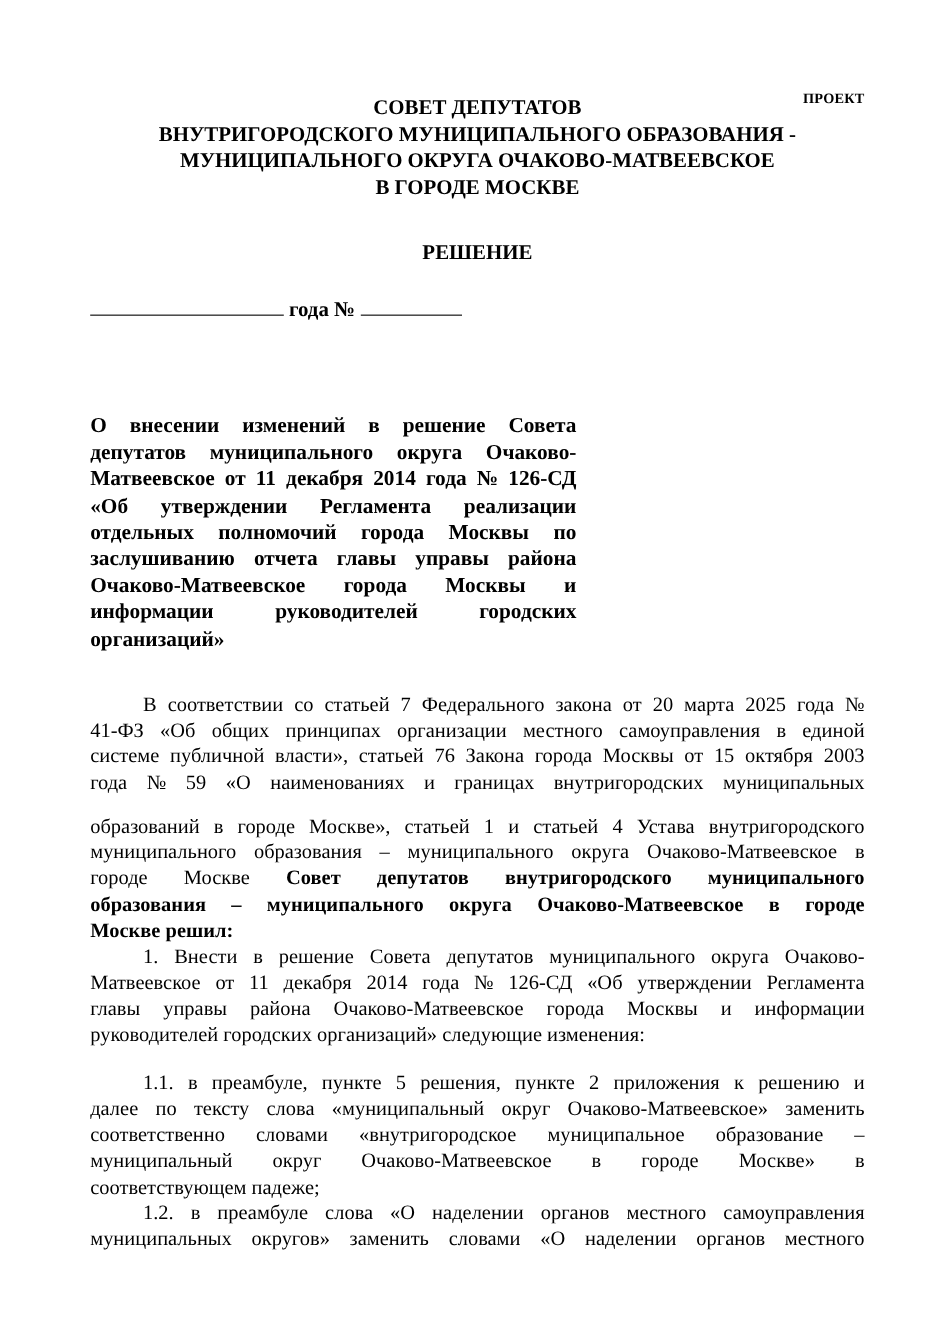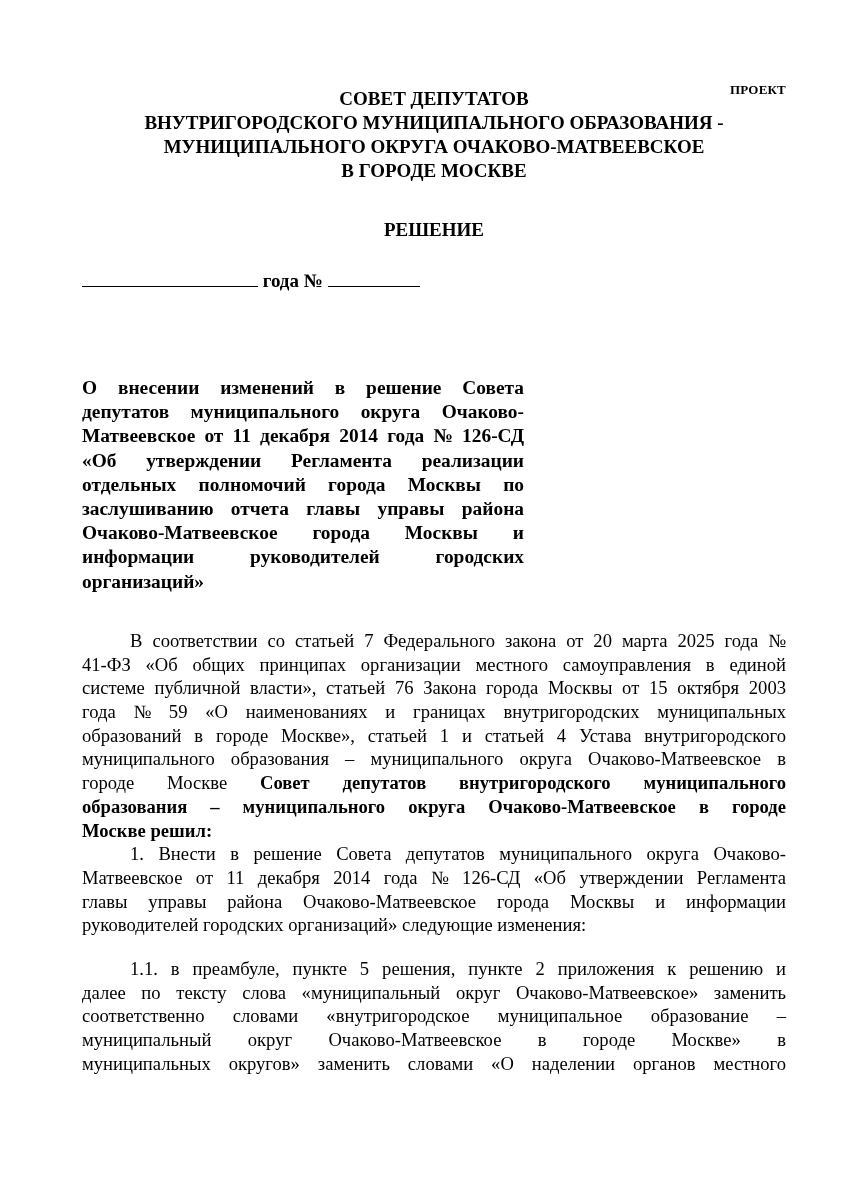--- a/index.html
+++ b/index.html
@@ -76,39 +76,41 @@
     <span class="jline" style="word-spacing: 51.0391px; text-align: left; text-align-last: left;">информации руководителей городских</span>
     <span class="jline last">организаций»</span>
   </div>
 
   <div class="body-block">
     <div>
       <span class="jline indent" style="word-spacing: 5.33724px; text-align: left; text-align-last: left;">В соответствии со статьей 7 Федерального закона от 20 марта 2025 года №</span>
       <span class="jline" style="word-spacing: 10.0957px; text-align: left; text-align-last: left;">41-ФЗ «Об общих принципах организации местного самоуправления в единой</span>
       <span class="jline" style="word-spacing: 5.04972px; text-align: left; text-align-last: left;">системе публичной власти», статьей 76 Закона города Москвы от 15 октября 2003</span>
       <span class="jline" style="word-spacing: 13.0938px; text-align: left; text-align-last: left;">года № 59 «О наименованиях и границах внутригородских муниципальных</span>
-      <span class="jline" style="word-spacing: 8.18437px; text-align: right; text-align-last: left;">образований в городе Москве», статьей 1 и статьей 4 Устава внутригородского</span>
+      <span class="jline" style="word-spacing: 8.18437px; text-align: right; text-align-last: left; margin-top: 16px;">образований в городе Москве», статьей 1 и статьей 4 Устава внутригородского</span>
       <span class="jline" style="word-spacing: 11.5052px; text-align: left; text-align-last: left;">муниципального образования – муниципального округа Очаково-Матвеевское в</span>
       <span class="jline" style="word-spacing: 28.2188px; text-align: left; text-align-last: left;"><span>городе Москве</span> <span class="b">Совет депутатов внутригородского муниципального</span></span>
       <span class="jline b" style="word-spacing: 18.375px; text-align: left; text-align-last: left;">образования – муниципального округа Очаково-Матвеевское в городе</span>
       <span class="jline b last">Москве решил:</span>
     </div>
 
     <div>
       <span class="jline indent" style="word-spacing: 9.79102px; text-align: left; text-align-last: left;">1. Внести в решение Совета депутатов муниципального округа Очаково-</span>
       <span class="jline" style="word-spacing: 8.78281px; text-align: left; text-align-last: left;">Матвеевское от 11 декабря 2014 года № 126-СД «Об утверждении Регламента</span>
       <span class="jline" style="word-spacing: 16.1964px; text-align: left; text-align-last: left;">главы управы района Очаково-Матвеевское города Москвы и информации</span>
       <span class="jline last">руководителей городских организаций» следующие изменения:</span>
     </div>
 
     <div>
       <span class="jline indent" style="word-spacing: 8.26989px; text-align: right; text-align-last: left; margin-top: 20px;">1.1. в преамбуле, пункте 5 решения, пункте 2 приложения к решению и</span>
       <span class="jline" style="word-spacing: 11.0268px; text-align: left; text-align-last: left;">далее по тексту слова «муниципальный округ Очаково-Матвеевское» заменить</span>
       <span class="jline" style="word-spacing: 23.6187px; text-align: left; text-align-last: left;">соответственно словами «внутригородское муниципальное образование –</span>
       <span class="jline" style="word-spacing: 31.7214px; text-align: left; text-align-last: left;">муниципальный округ Очаково-Матвеевское в городе Москве» в</span>
+      <span class="jline last">соответствующем падеже;</span>
     </div>
 
     <div>
+      <span class="jline indent" style="word-spacing: 10.8145px; text-align: left; text-align-last: left;">1.2. в преамбуле слова «О наделении органов местного самоуправления</span>
       <span class="jline" style="word-spacing: 13.279px; text-align: left; text-align-last: left;">муниципальных округов» заменить словами «О наделении органов местного</span>
     </div>
   </div>
 
 </div>
 
 </body></html>

